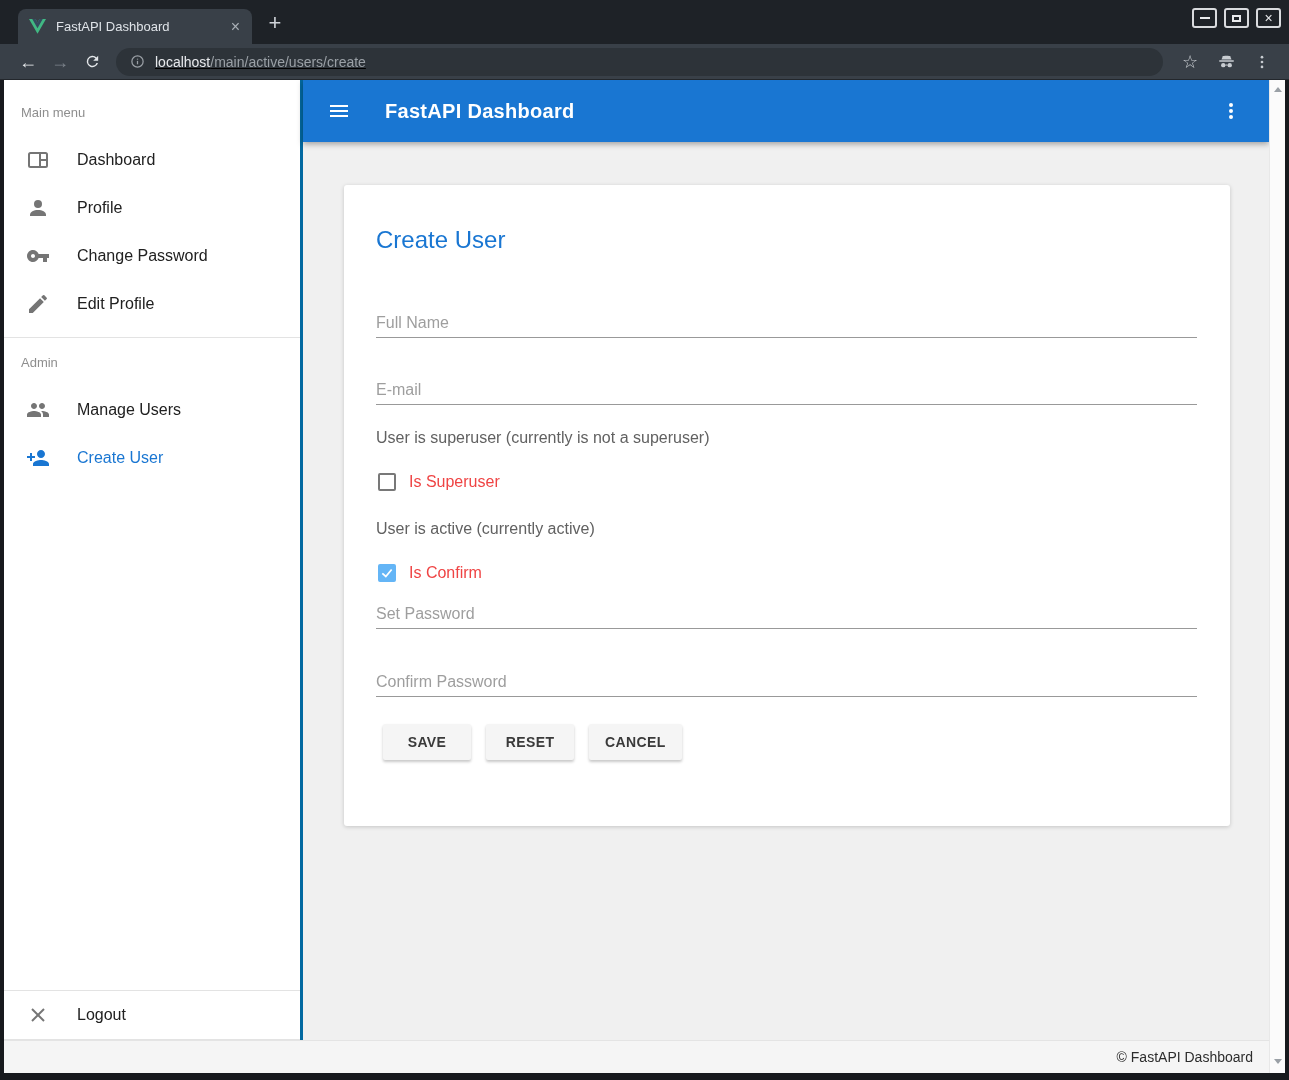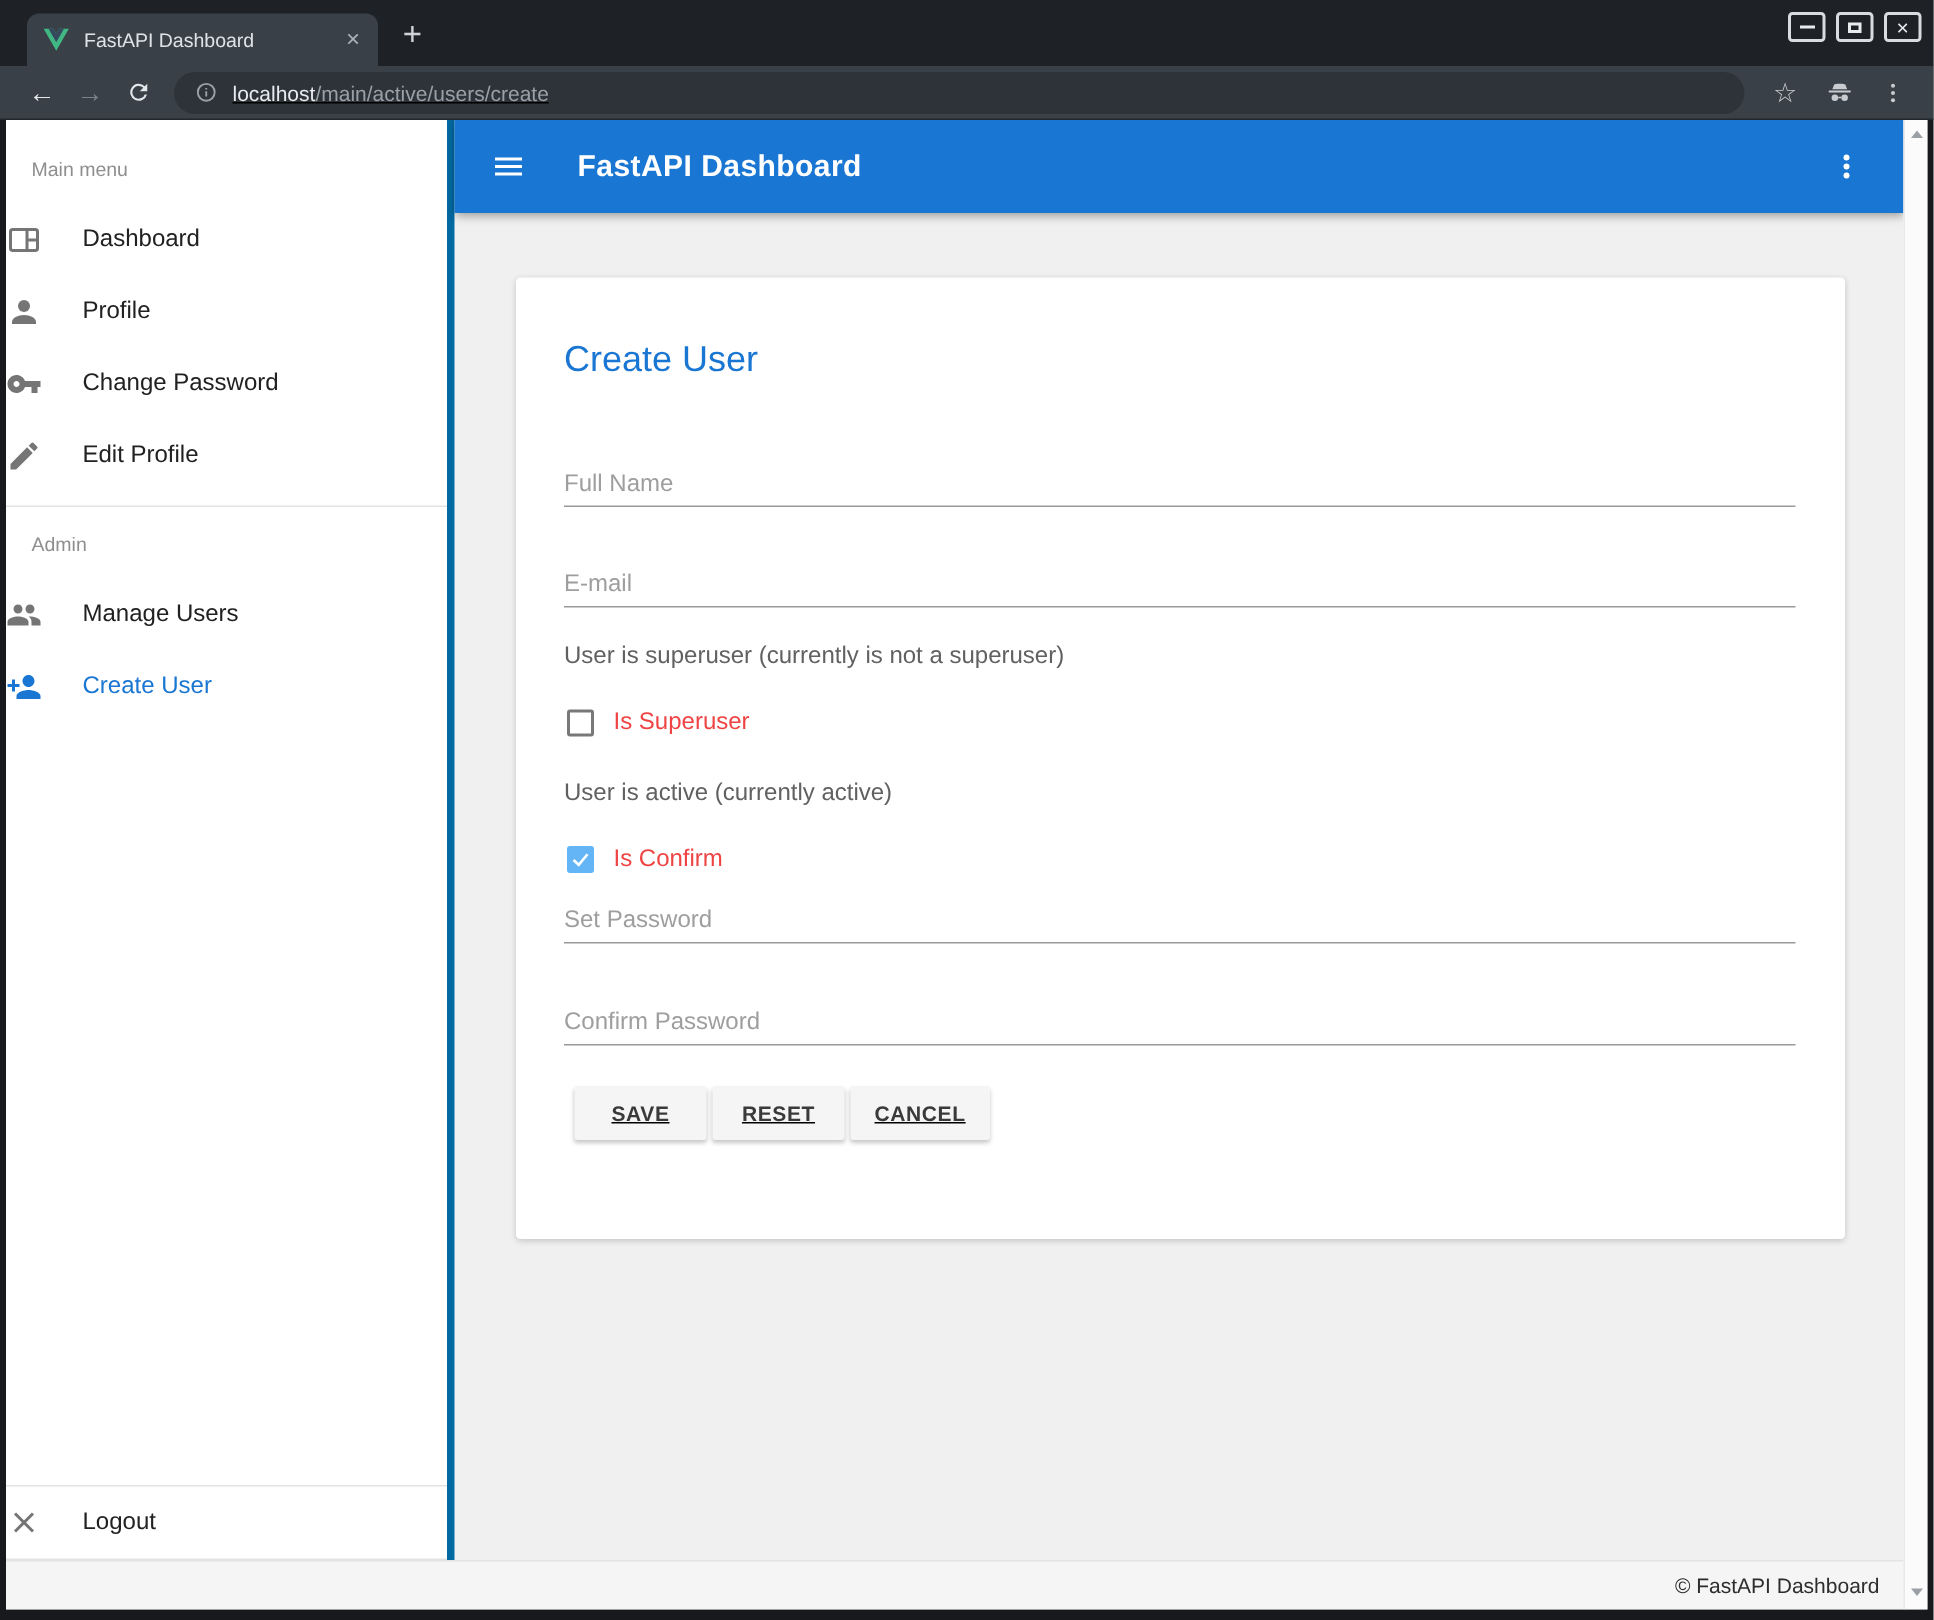--- a/index.html
+++ b/index.html
@@ -39,23 +39,23 @@
   .page{position:absolute;top:80px;left:4px;right:4px;bottom:7px;background:#f0f0f0;overflow:hidden;}
 
   .scrollbar{position:absolute;top:0;right:0;bottom:0;width:16px;background:#fbfbfb;border-left:1px solid #e8e8e8;box-sizing:border-box;}
   .sb-up{position:absolute;top:7px;left:4px;width:0;height:0;
          border-left:4px solid transparent;border-right:4px solid transparent;border-bottom:5px solid #9aa0a6;}
   .sb-down{position:absolute;bottom:9px;left:4px;width:0;height:0;
          border-left:4px solid transparent;border-right:4px solid transparent;border-top:5px solid #9aa0a6;}
 
   
   .sidebar{position:absolute;left:0;top:0;width:299px;height:960px;background:#fff;
-           border-right:5px solid #0369a1;box-sizing:border-box;display:flex;flex-direction:column;padding-top:8px;}
+           border-right:3px solid #0369a1;box-sizing:border-box;display:flex;flex-direction:column;padding-top:8px;}
   .subheader{height:48px;display:flex;align-items:center;padding-left:17px;color:#8e8e8e;font-size:13px;}
-  .item{height:48px;display:flex;align-items:center;cursor:pointer;}
+  .item{height:48px;display:flex;align-items:center;padding-left:22px;cursor:pointer;}
   .item .mi{width:24px;height:24px;margin-right:27px;color:#757575;display:inline-flex;}
   .item .lbl{font-size:16px;color:#212121;}
   .item.active .mi{color:#1976d2;}
   .item.active .lbl{color:#1976d2;}
   .divider{height:1px;background:#e3e3e3;margin-top:9px;}
   .divider.flat{margin-top:0;}
   .spacer{flex:1;}
 
   
   .appbar{position:absolute;left:299px;top:0;right:16px;height:62px;background:#1976d2;
@@ -75,21 +75,21 @@
   .hint{font-size:16px;color:#616161;line-height:20px;}
   .hint1{margin-top:23px;} .hint2{margin-top:25px;}
   .cbrow{display:flex;align-items:center;height:24px;}
   .cb1{margin-top:22px;} .cb2{margin-top:22px;}
   .cbox{width:18px;height:18px;border:2px solid #787878;border-radius:2px;box-sizing:border-box;margin-left:2px;
         display:flex;align-items:center;justify-content:center;}
   .cbox svg{display:none;}
   .cbox.checked{border-color:#64b5f6;background:#64b5f6;}
   .cbox.checked svg{display:block;}
   .cblabel{margin-left:13px;font-size:16px;color:#ef4444;}
-  .btnrow{margin-top:27px;display:flex;gap:4px;padding-left:7px;text-decoration:underline;}
+  .btnrow{margin-top:27px;display:flex;gap:15px;padding-left:7px;}
   .btn{min-width:88px;height:36px;background:#f5f5f5;border:none;border-radius:2px;
        box-shadow:0 2px 3px rgba(0,0,0,.22);font-size:14px;font-weight:700;color:#3a3a3a;
        letter-spacing:.4px;font-family:inherit;padding:0 16px;cursor:pointer;}
 
   
   .footer{position:absolute;left:0;right:16px;bottom:0;height:33px;background:#f5f5f5;border-top:1px solid #e4e4e4;
           display:flex;align-items:center;justify-content:flex-end;padding-right:16px;font-size:14px;color:#2d2d2d;box-sizing:border-box;}
 </style>
 </head>
 <body>

